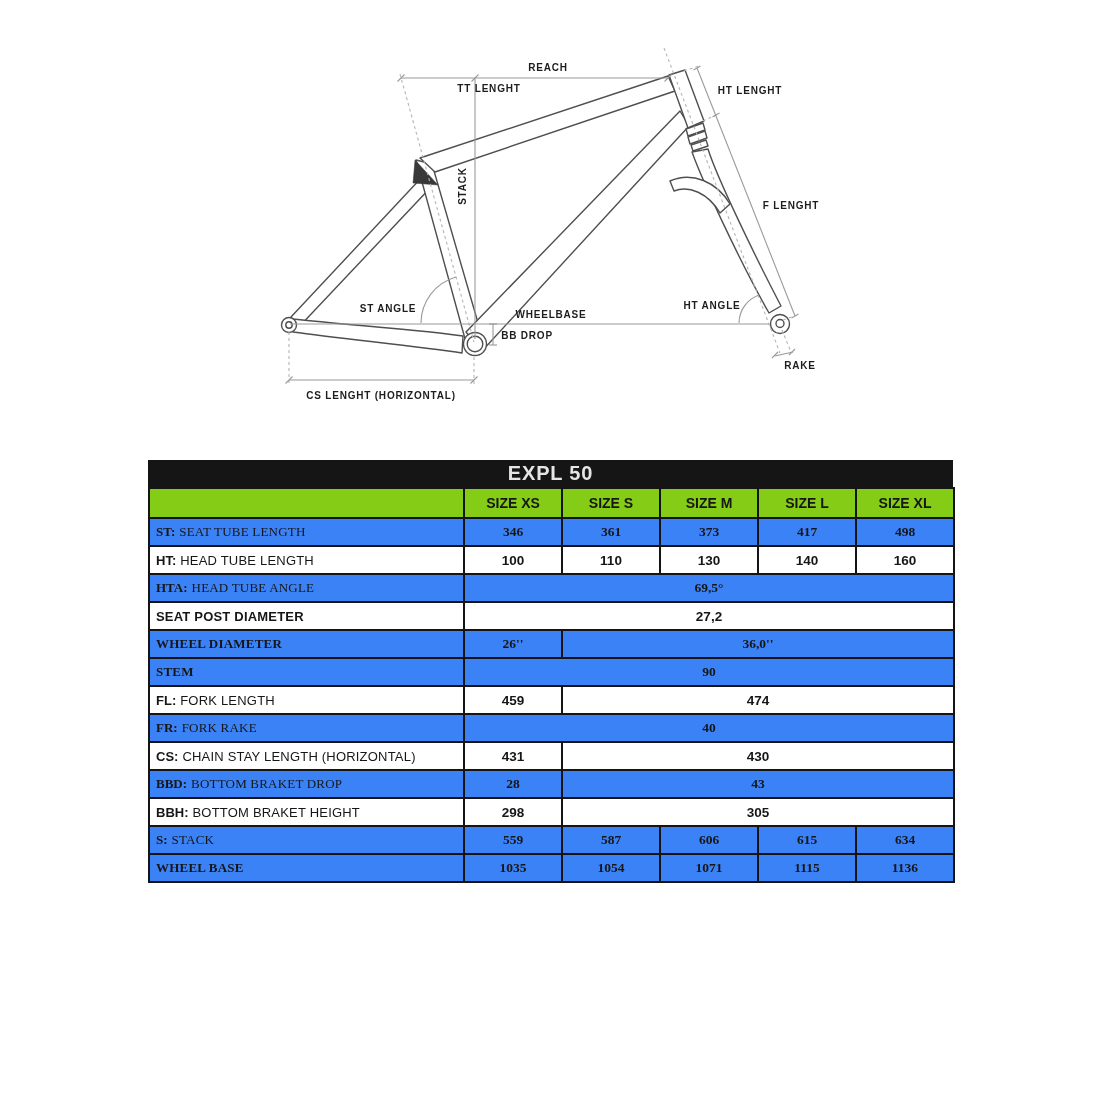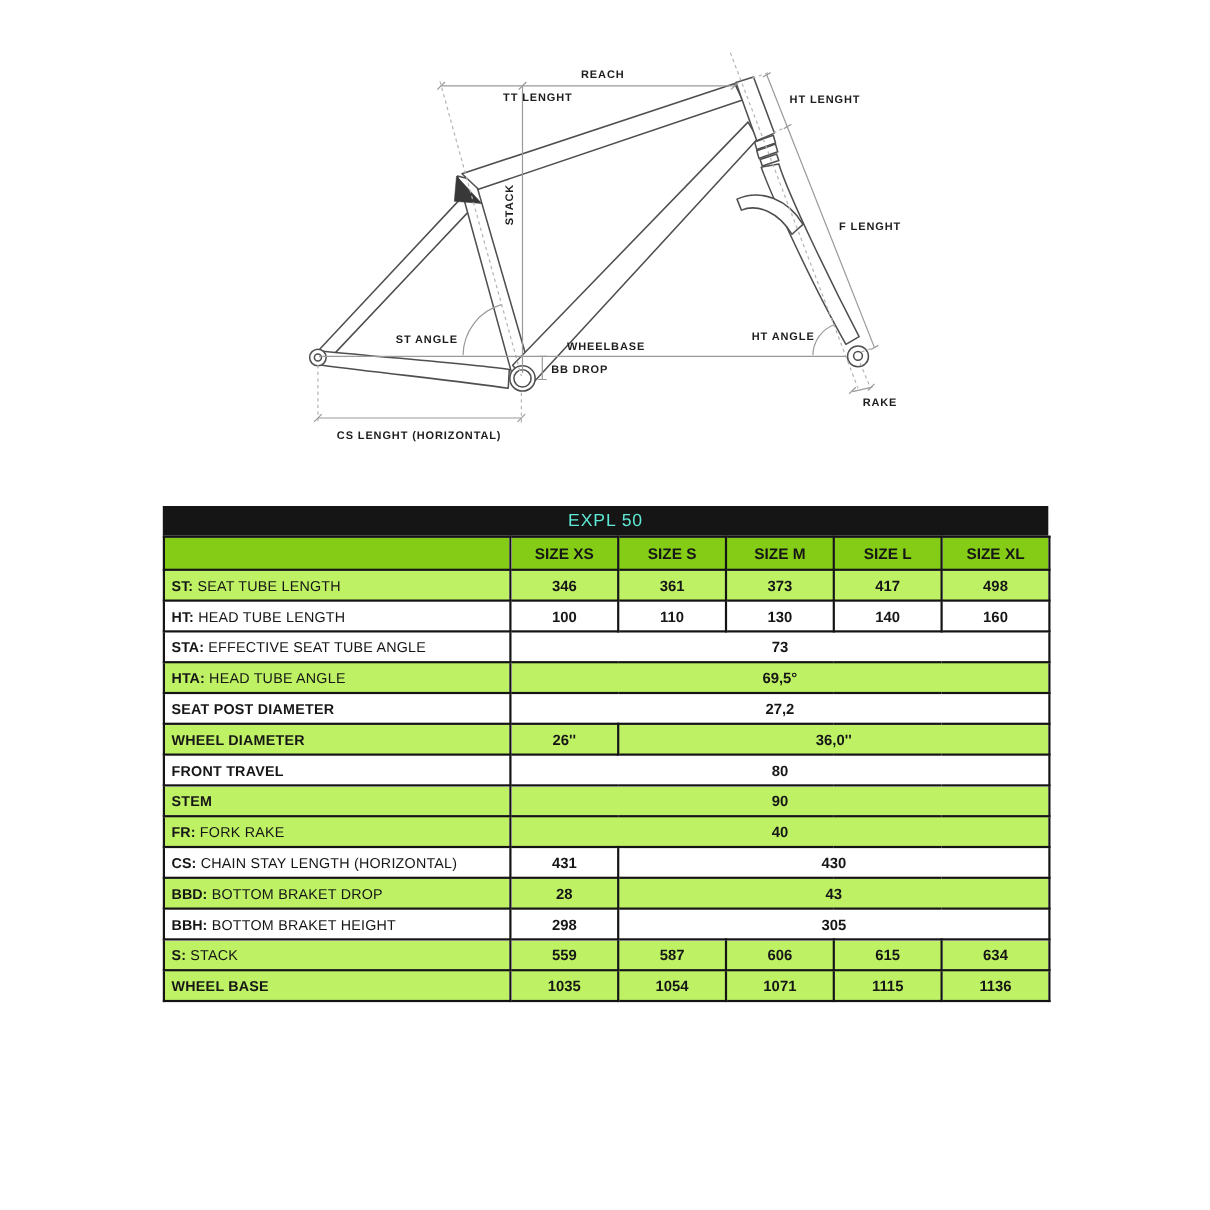--- a/index.html
+++ b/index.html
@@ -10,32 +10,32 @@
   #diagram{position:absolute;left:0;top:0;}
   .frame path,.frame circle{fill:#ffffff;stroke:#4f4f4f;stroke-width:1.4;stroke-linejoin:round;}
   .frame .dark{fill:#383838;stroke:#383838;stroke-width:0.5;}
   .dims line,.dims path{stroke:#9a9a9a;stroke-width:1.1;fill:none;}
   .dims .dash{stroke:#b4b4b4;stroke-dasharray:3 3;}
   .dlab{font-size:10px;font-weight:700;fill:#1d1d1d;letter-spacing:0.8px;text-anchor:middle;
         font-family:"Liberation Sans",sans-serif;}
 
   
   .spec{position:absolute;left:148px;top:460px;width:805px;}
-  .spec-title{height:27px;background:#151515;color:#5eead4;display:flex;align-items:center;
-              justify-content:center;font-weight:400;font-size:16px;letter-spacing:0.8px;}
+  .spec-title{height:27px;background:#151515;color:#e5e5e5;display:flex;align-items:center;
+              justify-content:center;font-weight:700;font-size:20px;letter-spacing:0.8px;}
   table.geo{border-collapse:collapse;table-layout:fixed;width:805px;}
   .geo th,.geo td{border:2px solid #141414;padding:0;text-align:center;color:#161616;
                   font-weight:700;font-size:13.5px;overflow:hidden;white-space:nowrap;}
   .geo th{height:28px;font-size:14px;background:#84cc16;}
   .geo td{height:26px;}
   .geo td.lab{text-align:left;padding-left:6px;font-size:13px;}
   .geo td.lab .pre{font-weight:700;margin-right:4px;}
   .geo td.lab .des{font-weight:400;letter-spacing:0.2px;}
   .geo td.lab .des.bold{font-weight:700;}
-  .geo tr.grey{background:#bef264;}
+  .geo tr.grey{background:#3b82f6;font-family:Liberation Serif, serif;}
 </style>
 </head>
 <body>
 
 <div id="stage">
 
   <svg id="diagram" width="1100" height="455" viewBox="0 0 1100 455" xmlns="http://www.w3.org/2000/svg">
 
     <g class="frame">
 
@@ -158,44 +158,41 @@
             <td>498</td>
           </tr>
           <tr>
             <td class="lab"><span class="pre">HT:</span><span class="des">HEAD TUBE LENGTH</span></td>
             <td>100</td>
             <td>110</td>
             <td>130</td>
             <td>140</td>
             <td>160</td>
           </tr>
-          <tr>
-            <td class="lab"><span class="pre">STA:</span><span class="des">EFFECTIVE SEAT TUBE ANGLE</span></td>
-            <td colspan="5">73</td>
-          </tr>
           <tr class="grey">
             <td class="lab"><span class="pre">HTA:</span><span class="des">HEAD TUBE ANGLE</span></td>
             <td colspan="5">69,5°</td>
           </tr>
           <tr>
             <td class="lab"><span class="des bold">SEAT POST DIAMETER</span></td>
             <td colspan="5">27,2</td>
           </tr>
           <tr class="grey">
             <td class="lab"><span class="des bold">WHEEL DIAMETER</span></td>
             <td>26''</td>
             <td colspan="4">36,0''</td>
           </tr>
-          <tr>
-            <td class="lab"><span class="des bold">FRONT TRAVEL</span></td>
-            <td colspan="5">80</td>
-          </tr>
           <tr class="grey">
             <td class="lab"><span class="des bold">STEM</span></td>
             <td colspan="5">90</td>
+          </tr>
+          <tr>
+            <td class="lab"><span class="pre">FL:</span><span class="des">FORK LENGTH</span></td>
+            <td>459</td>
+            <td colspan="4">474</td>
           </tr>
           <tr class="grey">
             <td class="lab"><span class="pre">FR:</span><span class="des">FORK RAKE</span></td>
             <td colspan="5">40</td>
           </tr>
           <tr>
             <td class="lab"><span class="pre">CS:</span><span class="des">CHAIN STAY LENGTH (HORIZONTAL)</span></td>
             <td>431</td>
             <td colspan="4">430</td>
           </tr>

